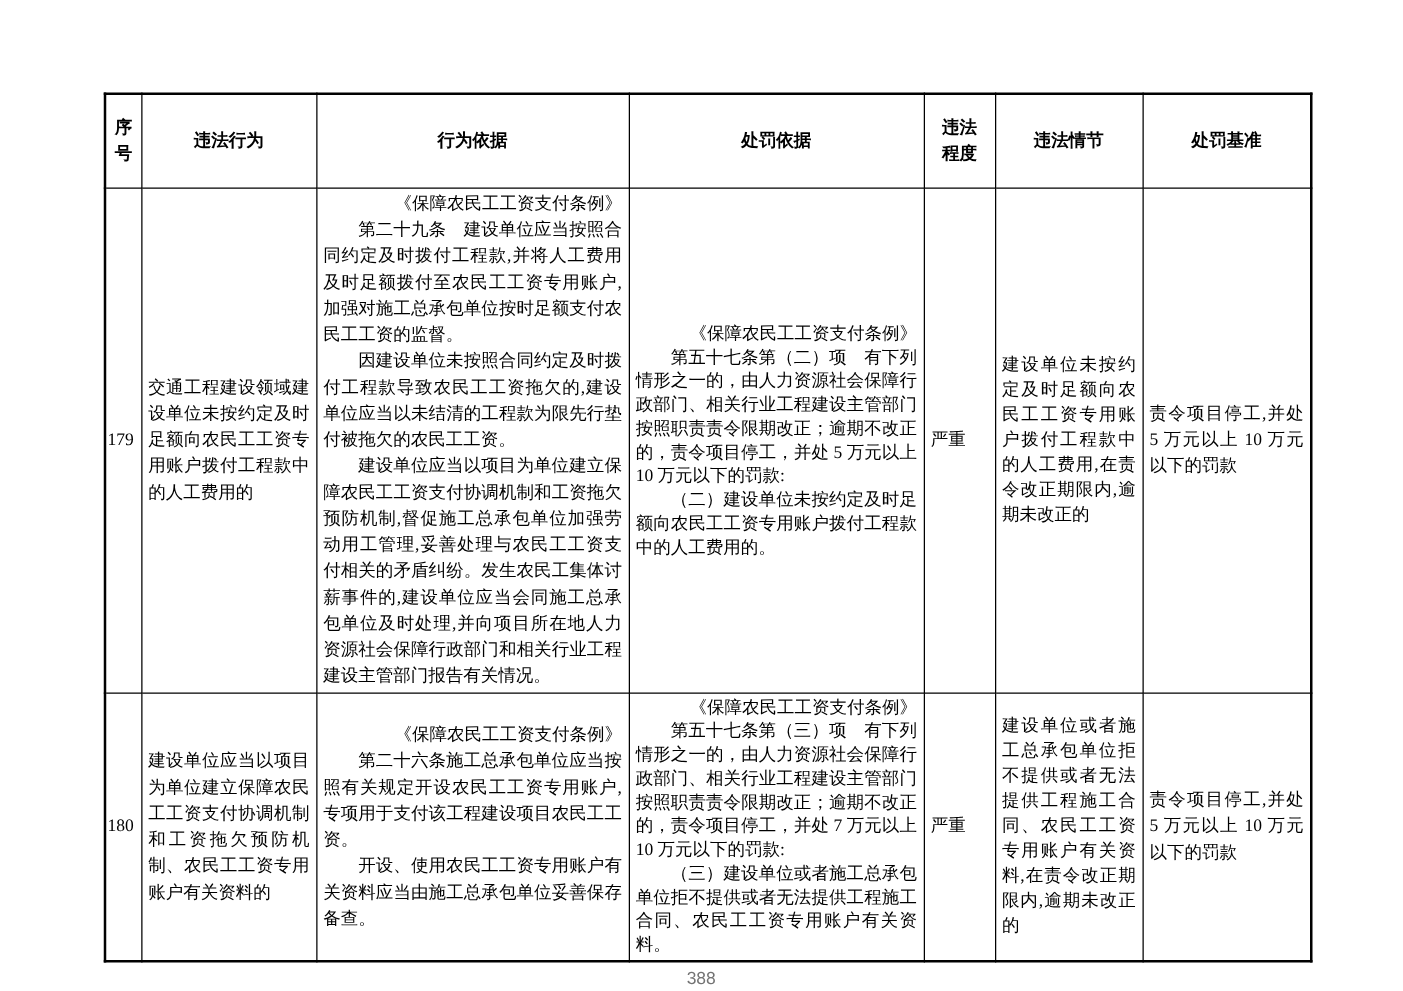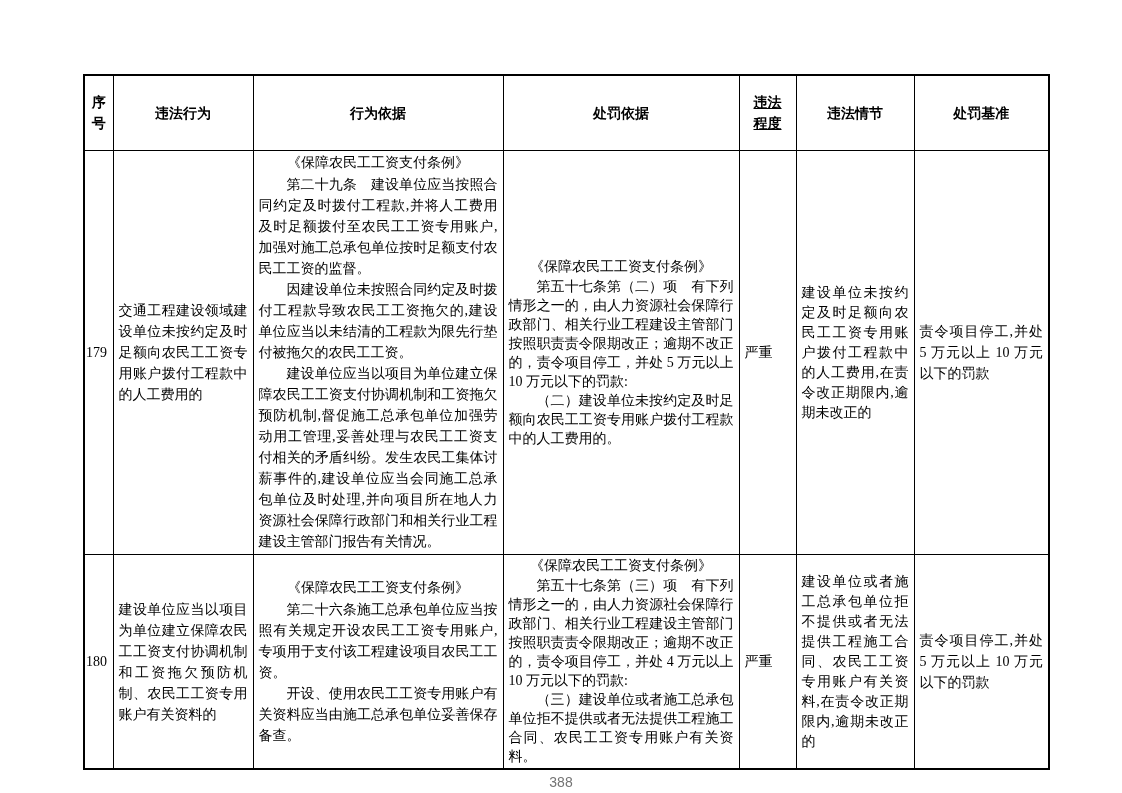--- a/index.html
+++ b/index.html
@@ -35,24 +35,24 @@
   }
   .law-table thead tr { height: 45px; }
   tr.row-179 { height: 378px; }
   tr.row-180 { height: 187px; }
   .law-table th {
     font-weight: bold;
     text-align: center;
     padding: 19px 3px;
   }
   th.h-seq, td.c-seq { padding: 2px 1px; }
-  th.h-degree { padding: 16px 13px; text-decoration: underline; }
+  th.h-degree { padding: 16px 13px; }
   td.c-seq, td.c-degree { }
   .law-table p { margin: 0; }
-  p.tcenter { text-align: center; font-family: Liberation Mono, monospace; }
+  p.tcenter { text-align: right; }
   p.para {
     text-indent: 2em;
     text-align: justify;
   }
   p.just { text-align: justify; }
   td.c-penalty p { line-height: 19px; }
   td.c-circ p { line-height: 20px; }
   .page-number {
     position: absolute;
     left: 0;
@@ -120,21 +120,21 @@
         <td class="c-behavior">
           <p class="just">建设单位应当以项目为单位建立保障农民工工资支付协调机制和工资拖欠预防机制、农民工工资专用账户有关资料的</p>
         </td>
         <td class="c-basis">
           <p class="tcenter">《保障农民工工资支付条例》</p>
           <p class="para">第二十六条施工总承包单位应当按照有关规定开设农民工工资专用账户,专项用于支付该工程建设项目农民工工资。</p>
           <p class="para">开设、使用农民工工资专用账户有关资料应当由施工总承包单位妥善保存备查。</p>
         </td>
         <td class="c-penalty">
           <p class="tcenter">《保障农民工工资支付条例》</p>
-          <p class="para">第五十七条第（三）项　有下列情形之一的，由人力资源社会保障行政部门、相关行业工程建设主管部门按照职责责令限期改正；逾期不改正的，责令项目停工，并处 4 万元以上 10 万元以下的罚款:</p>
+          <p class="para">第五十七条第（三）项　有下列情形之一的，由人力资源社会保障行政部门、相关行业工程建设主管部门按照职责责令限期改正；逾期不改正的，责令项目停工，并处 7 万元以上 10 万元以下的罚款:</p>
           <p class="para">（三）建设单位或者施工总承包单位拒不提供或者无法提供工程施工合同、农民工工资专用账户有关资料。</p>
         </td>
         <td class="c-degree">严重</td>
         <td class="c-circ">
           <p class="just">建设单位或者施工总承包单位拒不提供或者无法提供工程施工合同、农民工工资专用账户有关资料,在责令改正期限内,逾期未改正的</p>
         </td>
         <td class="c-standard">
           <p class="just">责令项目停工,并处 5 万元以上 10 万元以下的罚款</p>
         </td>
       </tr>

